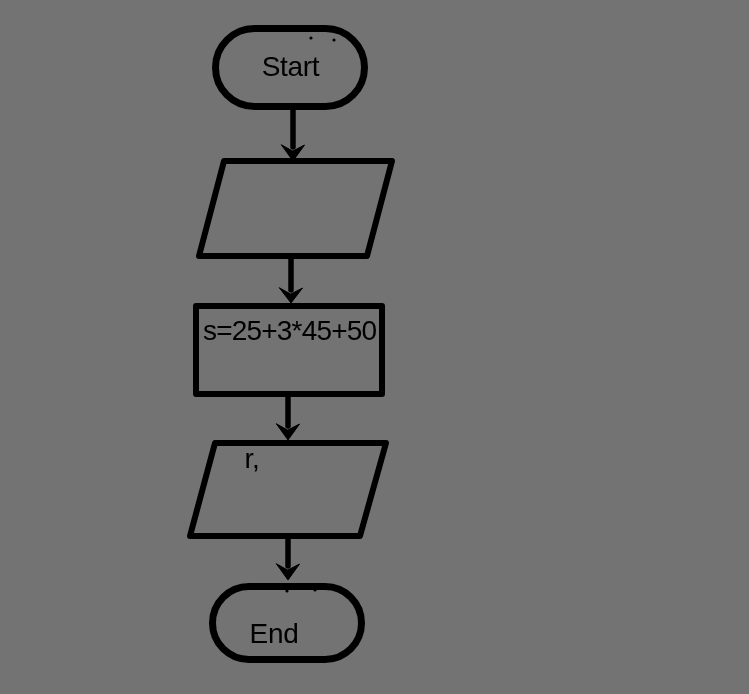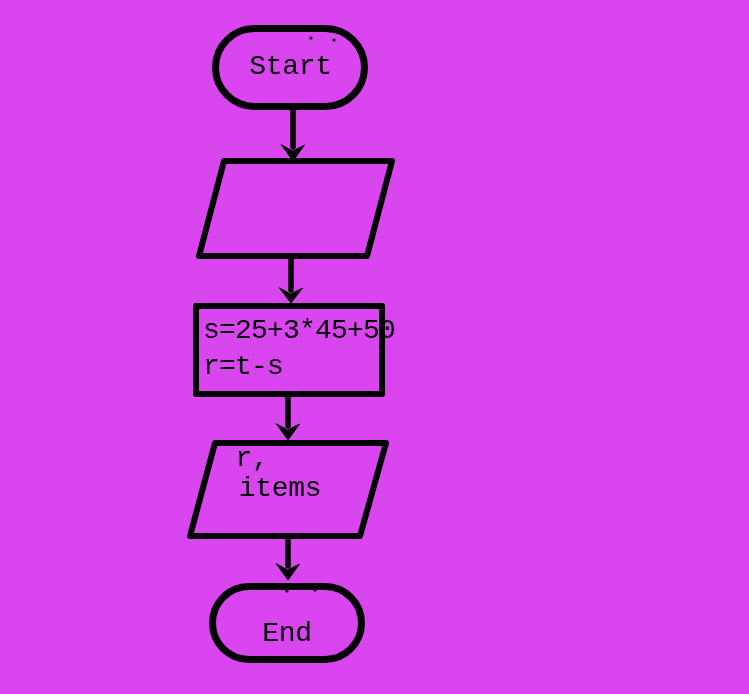--- a/index.html
+++ b/index.html
@@ -4,23 +4,23 @@
 <style>
   html, body {
     margin: 0;
     padding: 0;
     background: #ffffff;
   }
   .canvas {
     position: relative;
     width: 749px;
     height: 694px;
-    background: #d946ef;
+    background: #737373;
     overflow: hidden;
-    font-family: Liberation Mono, monospace;
+    font-family: Liberation Sans, sans-serif;
     color: #000000;
   }
   .canvas svg {
     position: absolute;
     left: 0;
     top: 0;
   }
   .node-label {
     position: absolute;
     display: flex;
@@ -31,21 +31,21 @@
     white-space: nowrap;
     color: #000000;
   }
   .process-label {
     position: absolute;
     left: 203px;
     top: 313px;
     font-size: 28px;
     letter-spacing: -0.8px;
     line-height: 36px;
-    text-align: left;
+    text-align: right;
     white-space: nowrap;
   }
   .process-label span { display: block; }
   .output-label {
     position: absolute;
     left: 205px;
     top: 444px;
     width: 150px;
     font-size: 28px;
     letter-spacing: -0.3px;
@@ -99,23 +99,21 @@
       <circle cx="287" cy="591" r="1.6" fill="#000000" stroke="none"></circle>
       <circle cx="315" cy="590" r="1.6" fill="#000000" stroke="none"></circle>
     </g>
   </svg>
 
   <div class="node-label" style="left:213px; top:25px; width:155px; height:83px;">Start</div>
 
 
   <div class="process-label">
     <span>s=25+3*45+50</span>
-    <span>r=t-s</span>
   </div>
 
   <div class="output-label">
     <span class="line-first">r,</span>
-    <span>items</span>
   </div>
 
-  <div class="node-label" style="left:209px; top:583px; width:156px; height:101px;">End</div>
+  <div class="node-label" style="left:196px; top:583px; width:156px; height:101px;">End</div>
 
 </div>
 
 </body></html>

